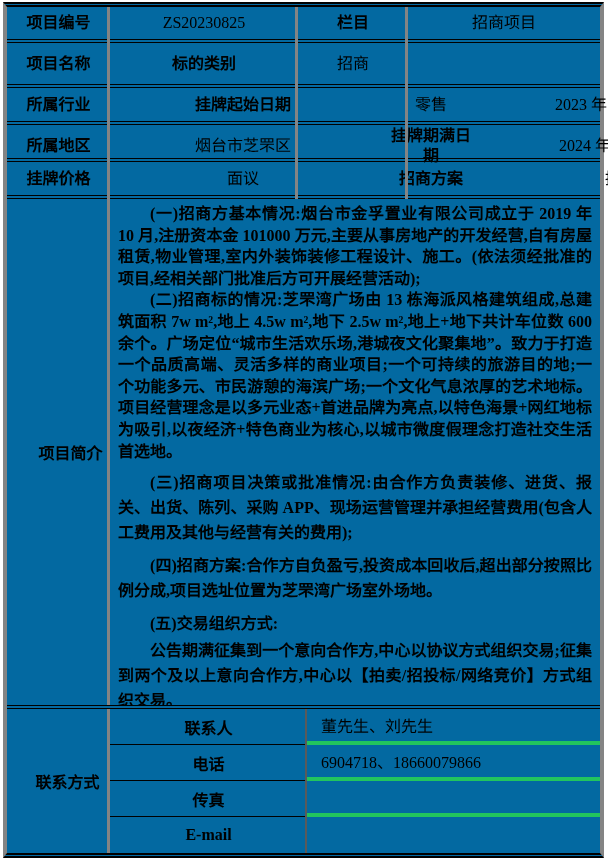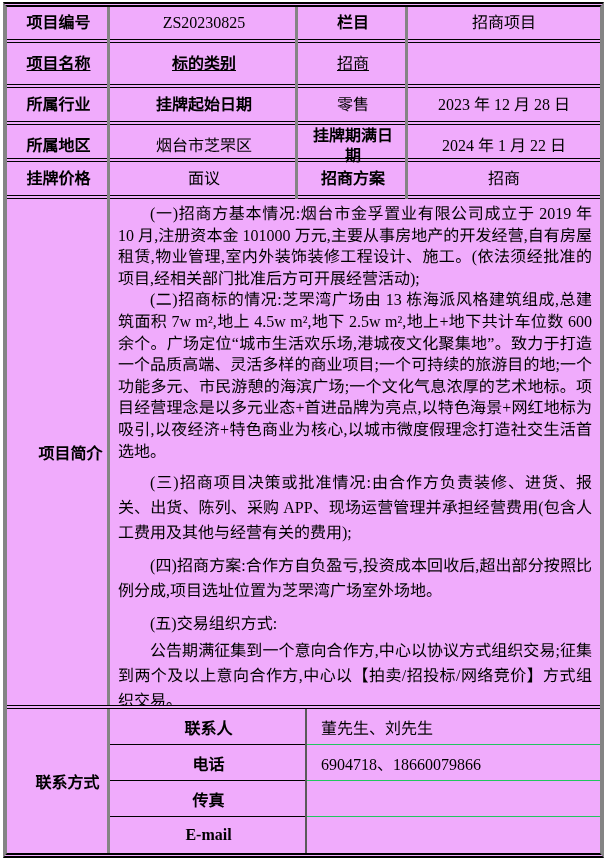--- a/index.html
+++ b/index.html
@@ -12,39 +12,39 @@
     overflow: hidden;
   }
   .doc {
     position: absolute;
     left: 3px; top: 2px;
     width: 601px; height: 856px;
     border-left: 4px solid #848484;
     border-right: 4px solid #848484;
     border-top: 5px double #000;
     border-bottom: 5px double #000;
-    background: #f0abfc;
+    background: #0369a1;
   }
   .section { position: relative; }
   
   .vbar {
     position: absolute; top: 0; bottom: 0;
     width: 3px; background: #848484; z-index: 5;
   }
   .vbar-thin { width: 2px; background: #5a5a5a; }
 
   
   .row {
     display: grid;
     grid-template-columns: 103px 188px 110px 192px;
     border-bottom: 4px double #000;
   }
   .r1 { height: 36px; }
-  .r2 { height: 45px; text-decoration: underline; }
-  .r3, .r4, .r5 { height: 37px; }
+  .r2 { height: 45px; }
+  .r3, .r4, .r5 { height: 37px; gap: 39px; }
   .cell {
     display: flex; align-items: center; justify-content: center;
     text-align: center; padding: 1px 8px;
     font-size: 16px; line-height: 20px;
   }
   .lbl { font-weight: bold; }
 
   
   .intro {
     display: grid;
@@ -54,20 +54,21 @@
   }
   .intro-label {
     display: flex; align-items: center; justify-content: center;
     font-weight: bold; font-size: 16px; margin-left: 24px;
   }
   .intro-text {
     padding: 4px 8px 0 8px;
     font-size: 16px;
     text-align: justify;
     overflow: hidden;
+    font-weight: bold;
   }
   .p { text-indent: 2em; }
   .p-tight { line-height: 21.6px; }
   .p-loose { line-height: 25px; margin-top: 8px; }
   .p-loose-sm { line-height: 25px; margin-top: 2px; }
 
   
   .contact {
     display: grid;
     grid-template-columns: 103px 197px 293px;
@@ -80,21 +81,21 @@
     font-weight: bold; font-size: 16px; padding-left: 18px;
   }
   .c-field {
     display: flex; align-items: center; justify-content: center;
     font-weight: bold; font-size: 16px;
     border-bottom: 1px solid #000;
   }
   .c-value {
     display: flex; align-items: center;
     padding-left: 14px; font-size: 16px;
-    border-bottom: 1px solid #22c55e;
+    border-bottom: 4px solid #22c55e;
   }
   .last { border-bottom: none; }
 </style>
 </head>
 <body>
 
 <div class="doc">
 
   <div class="section">
     <div class="vbar" style="left:100px;"></div>

